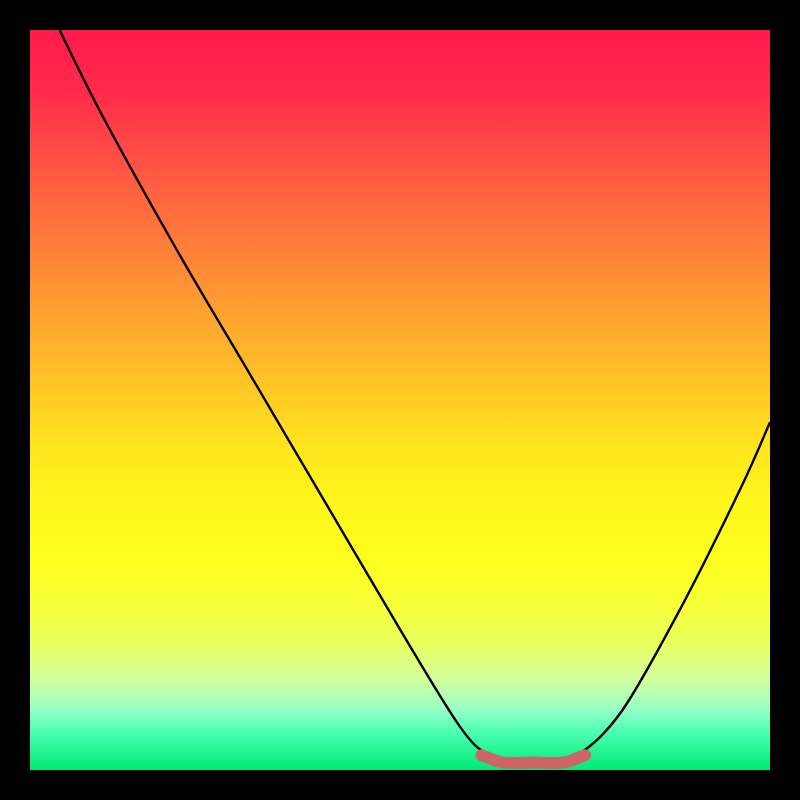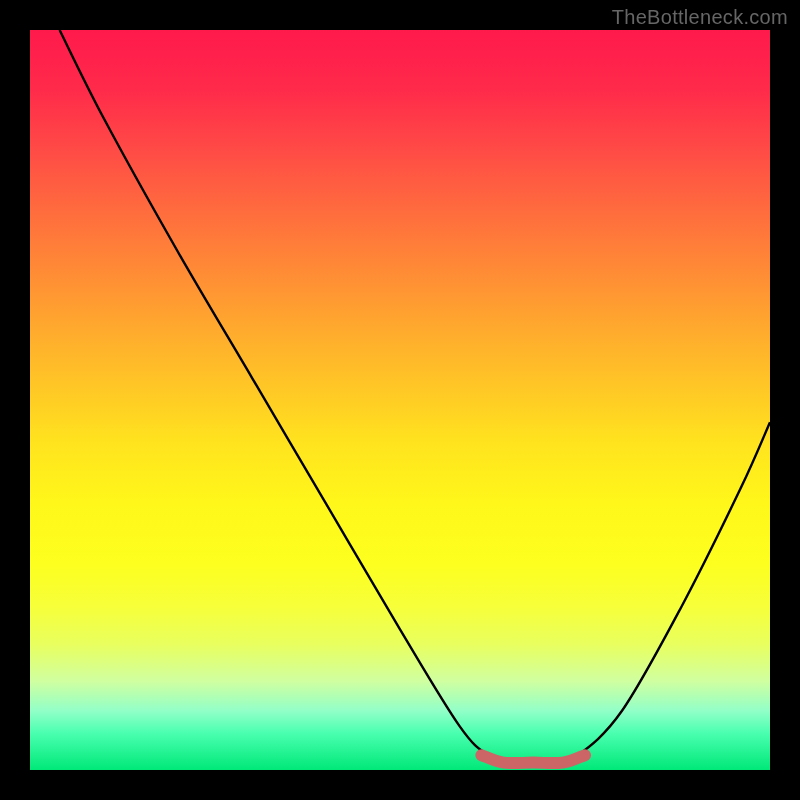--- a/index.html
+++ b/index.html
@@ -51,14 +51,13 @@
 <body>
 
 <div class="container">
   <div class="plot-area"></div>
 
   <svg class="curve" viewBox="0 0 740 740" preserveAspectRatio="none">
     <path id="main-curve" fill="none" stroke="#000000" stroke-width="2.4" d="M 29.60 0.00 C 37.00 14.80, 54.27 51.80, 74.00 88.80 C 93.73 125.80, 123.33 178.83, 148.00 222.00 C 172.67 265.17, 197.33 305.87, 222.00 347.80 C 246.67 389.73, 271.33 431.67, 296.00 473.60 C 320.67 515.53, 347.80 562.40, 370.00 599.40 C 392.20 636.40, 414.40 674.63, 429.20 695.60 C 444.00 716.57, 448.93 719.03, 458.80 725.20 C 468.67 731.37, 478.53 731.37, 488.40 732.60 C 498.27 733.83, 508.13 733.83, 518.00 732.60 C 527.87 731.37, 535.27 733.83, 547.60 725.20 C 559.93 716.57, 574.73 705.47, 592.00 680.80 C 609.27 656.13, 631.47 614.20, 651.20 577.20 C 670.93 540.20, 695.60 489.63, 710.40 458.80 C 725.20 427.97, 735.07 403.30, 740.00 392.20 "></path>
     <path id="band-curve" fill="none" stroke="#cc6666" stroke-width="12" stroke-linecap="round" d="M 451.40 725.20 C 455.10 726.43, 464.97 731.37, 473.60 732.60 C 482.23 733.83, 493.33 732.60, 503.20 732.60 C 513.07 732.60, 524.17 733.83, 532.80 732.60 C 541.43 731.37, 551.30 726.43, 555.00 725.20 "></path>
   </svg>
 
-  <div class="attribution">TheBottleneck.com</div>
 </div>
 
 </body></html>

